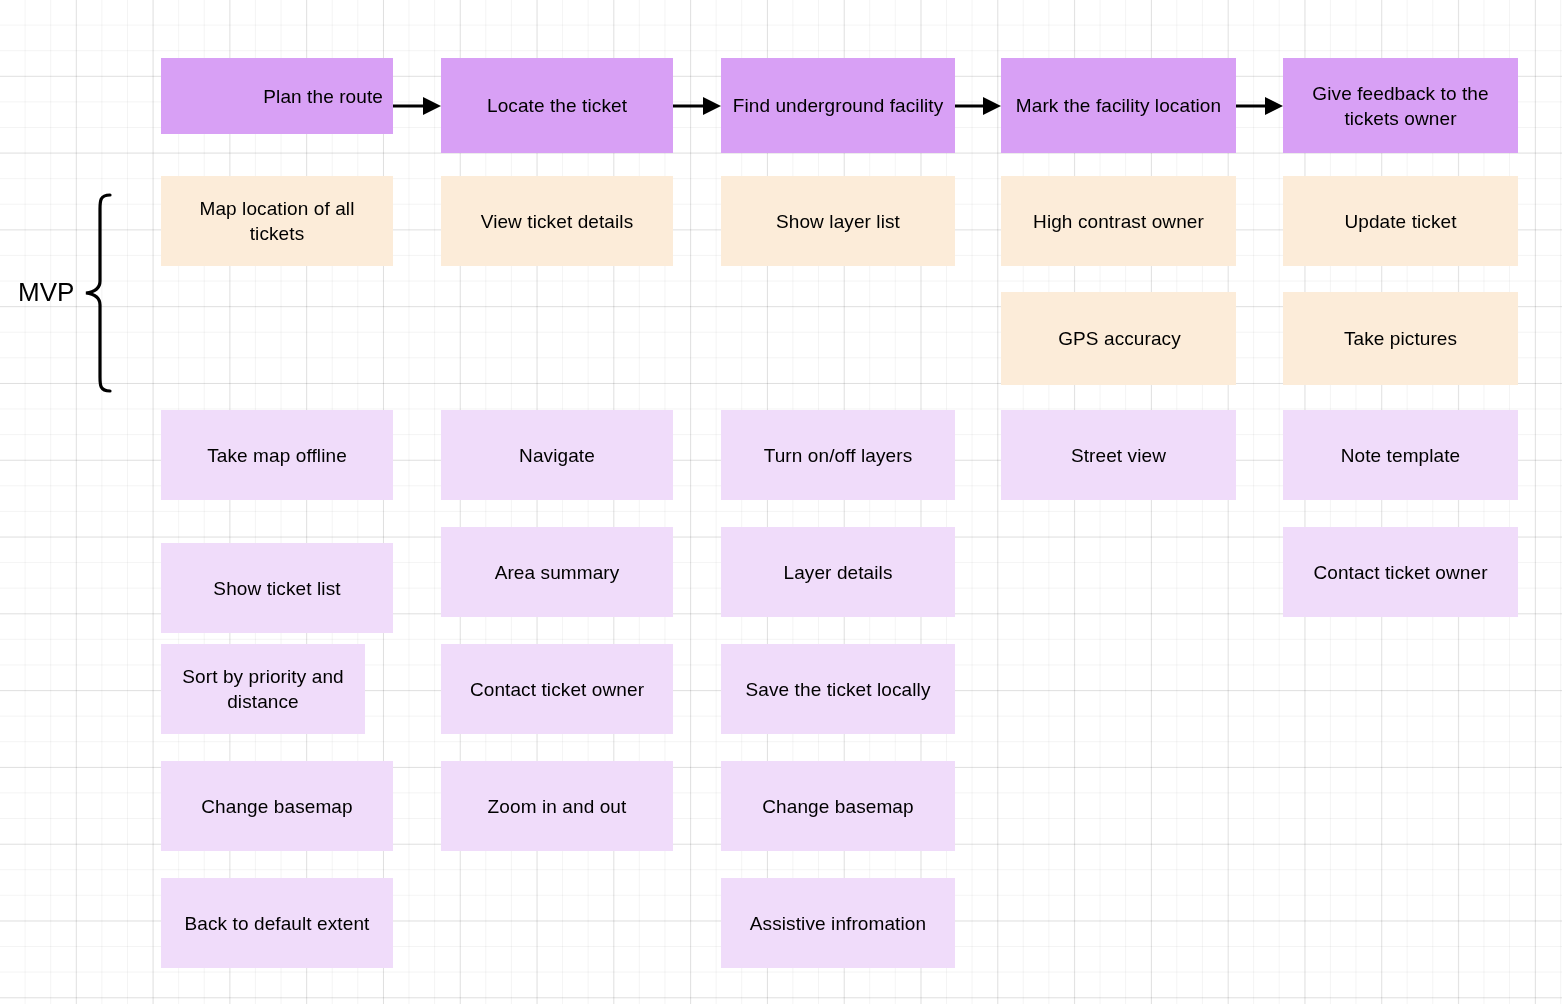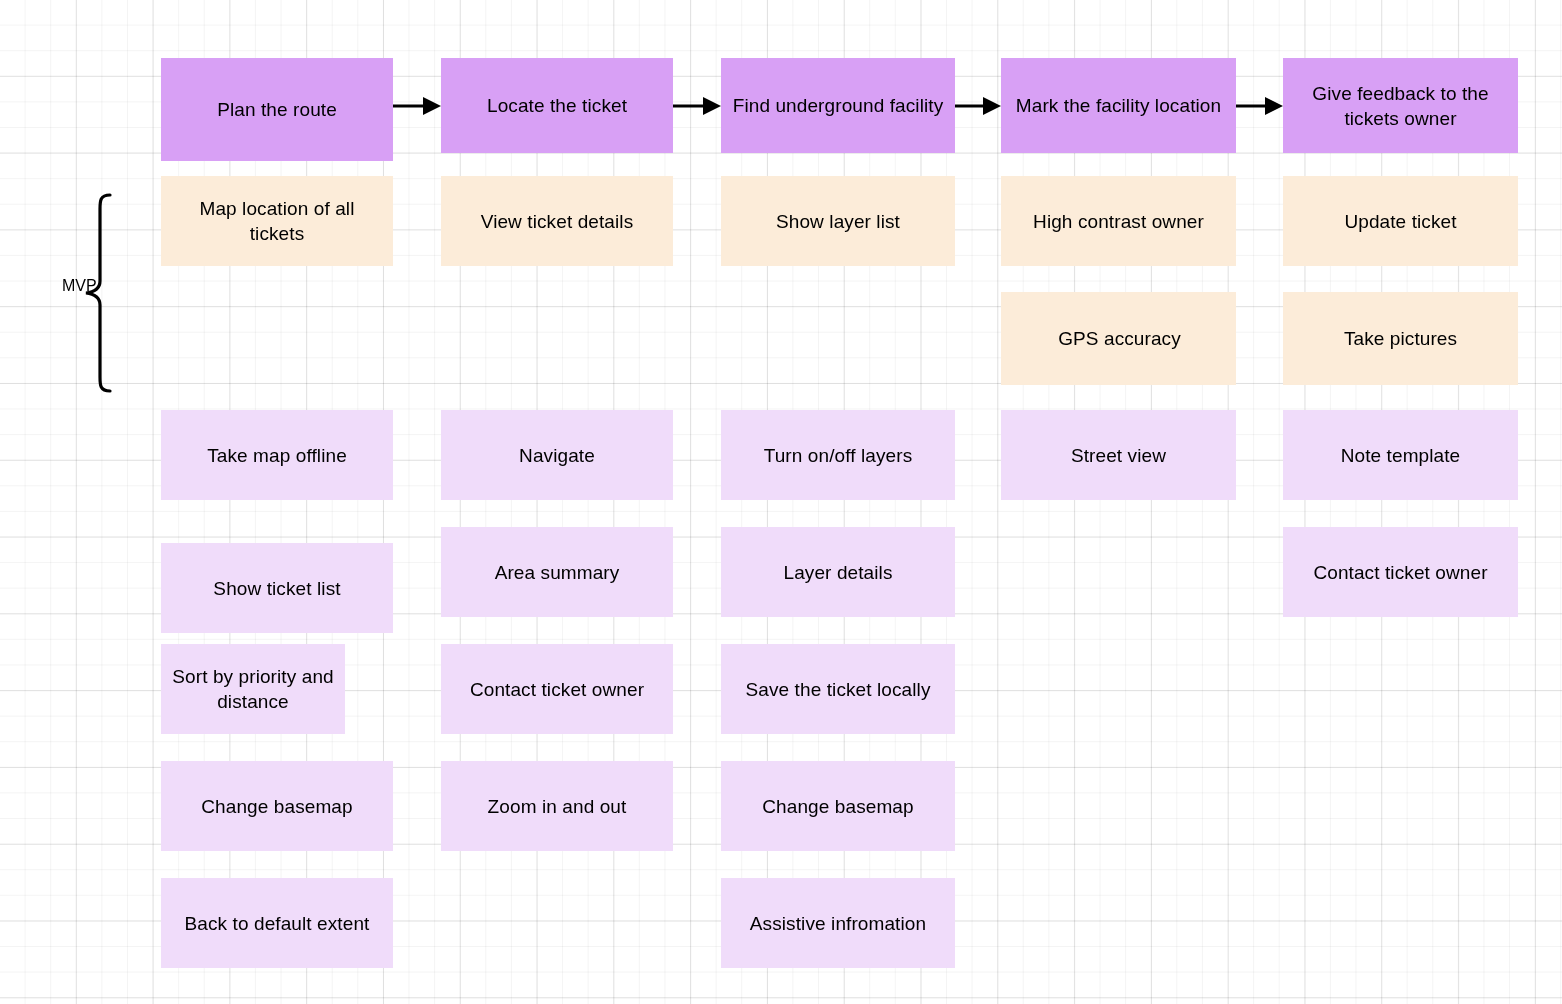--- a/index.html
+++ b/index.html
@@ -61,32 +61,31 @@
     position: absolute;
     height: 24px;
     display: block;
   }
 
   .bracket-wrap {
     position: absolute;
   }
   .mvp-label {
     position: absolute;
-    font-size: 16px;
+    font-size: 26px;
     color: #000000;
     white-space: nowrap;
-    margin-left: 44px;
   }
 </style>
 </head>
 <body>
 
 <div id="board">
 
-  <div class="card activity" style="left:161px; top:58px; width:232px; height:103px;">
+  <div class="card activity" style="left:161px; top:58px; width:232px; height:76px;justify-content:flex-end;">
     <span>Plan the route</span>
   </div>
   <div class="card activity" style="left:441px; top:58px; width:232px; height:95px;">
     <span>Locate the ticket</span>
   </div>
   <div class="card activity" style="left:721px; top:58px; width:234px; height:95px;">
     <span>Find underground facility</span>
   </div>
   <div class="card activity" style="left:1001px; top:58px; width:235px; height:95px;">
     <span>Mark the facility location</span>
@@ -162,21 +161,21 @@
   <div class="card later" style="left:441px; top:527px; width:232px; height:90px;">
     <span>Area summary</span>
   </div>
   <div class="card later" style="left:721px; top:527px; width:234px; height:90px;">
     <span>Layer details</span>
   </div>
   <div class="card later" style="left:1283px; top:527px; width:235px; height:90px;">
     <span>Contact ticket owner</span>
   </div>
 
-  <div class="card later" style="left:161px; top:644px; width:184px; height:90px;">
+  <div class="card later" style="left:161px; top:644px; width:204px; height:90px;">
     <span>Sort by priority and distance</span>
   </div>
   <div class="card later" style="left:441px; top:644px; width:232px; height:90px;">
     <span>Contact ticket owner</span>
   </div>
   <div class="card later" style="left:721px; top:644px; width:234px; height:90px;">
     <span>Save the ticket locally</span>
   </div>
 
   <div class="card later" style="left:161px; top:761px; width:232px; height:90px;">

